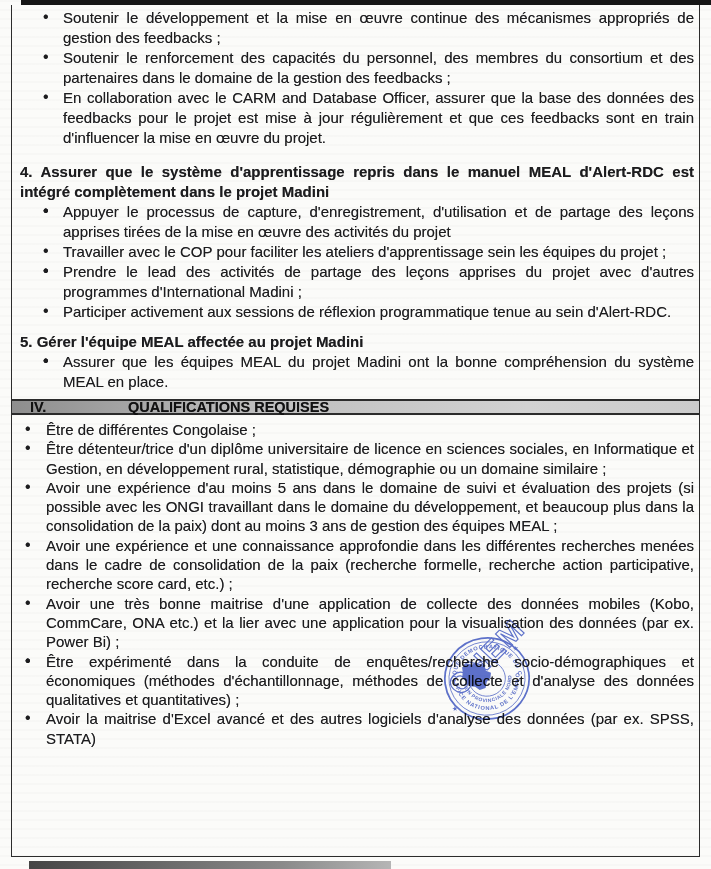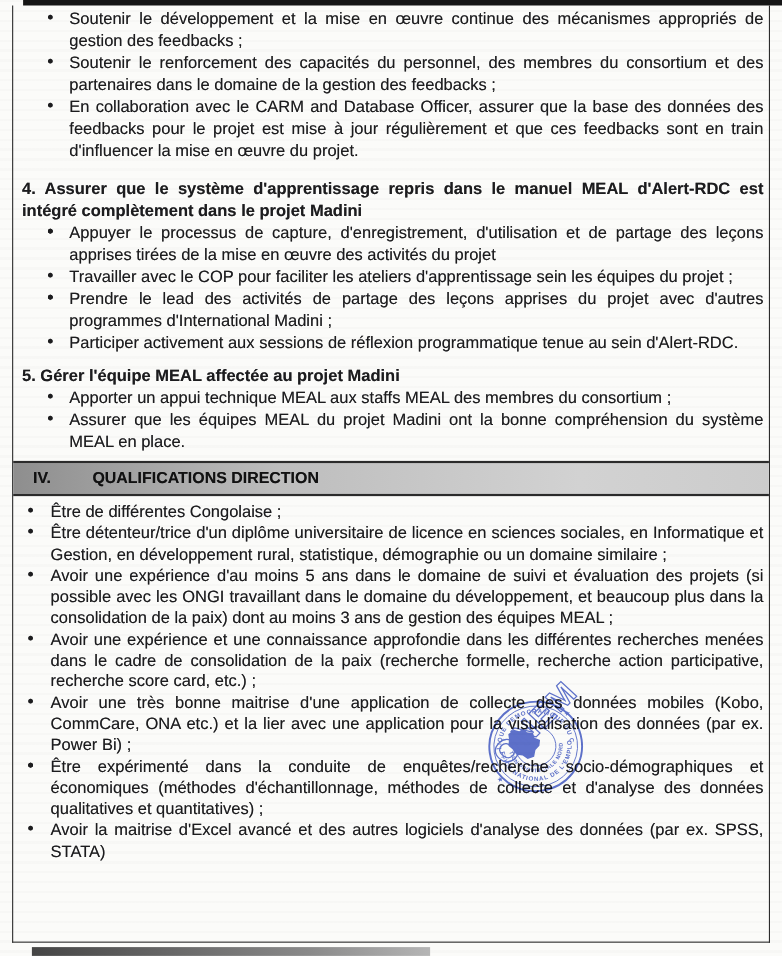--- a/index.html
+++ b/index.html
@@ -24,26 +24,27 @@
   ul.blist{list-style:none;margin:0;padding:0;}
   ul.blist>li{position:relative;}
   .indent>li{padding-left:43px;}
   .indent>li>.marker{position:absolute;left:23px;top:-1px;}
   .flush>li{padding-left:26px;}
   .flush>li>.marker{position:absolute;left:5px;top:-1px;}
   .marker{font-size:16px;}
   .gap-top{margin-top:8px;}
   .tight>li{line-height:19.3px;}
   .section-bar{
-    margin:7px -5px 5px -8px;height:32px;box-sizing:border-box;
+    margin:7px -5px 5px -8px;height:16px;box-sizing:border-box;
     background:linear-gradient(90deg,#8e8e8e 0%,#bdbdbd 35%,#d2d2d2 75%,#cccccc 100%);
     border-top:2px solid #2b2b2b;border-bottom:2px solid #2b2b2b;
     display:flex;align-items:center;padding-left:18px;
     font-size:14.5px;font-weight:bold;color:#111;
     text-shadow:0 0 .5px rgba(20,20,25,.6);
+    gap:44px;
   }
   .section-bar .num{width:54px;}
   .bottom-cut-bar{
     position:absolute;left:29px;top:861px;width:362px;height:8px;
     background:linear-gradient(90deg,#454545 0%,#8a8a8a 70%,#b5b5b5 100%);
   }
   .stamp{
     position:absolute;left:419px;top:613px;width:136px;height:131px;
     transform:rotate(-8deg);mix-blend-mode:multiply;opacity:.82;
     color:var(--stamp-color,#3b54c4);pointer-events:none;
@@ -72,27 +73,27 @@
         <li><span class="marker">•</span><span>Appuyer le processus de capture, d'enregistrement, d'utilisation et de partage des leçons apprises tirées de la mise en œuvre des activités du projet</span></li>
         <li><span class="marker">•</span><span>Travailler avec le COP pour faciliter les ateliers d'apprentissage sein les équipes du projet ;</span></li>
         <li><span class="marker">•</span></li>
         <li><span class="marker">•</span><span>Prendre le lead des activités de partage des leçons apprises du projet avec d'autres programmes d'International Madini ;</span></li>
         <li><span class="marker">•</span><span>Participer activement aux sessions de réflexion programmatique tenue au sein d'Alert-RDC.</span></li>
       </ul>
 
     <p class="h h5">5. Gérer l'équipe MEAL affectée au projet Madini</p>
 
     <ul class="blist indent gap-top">
-        <li><span class="marker">•</span><span>Apporter un appui technique MEAL aux staffs MEAL des membres du consortium ;</span></li>
+        <li><span class="marker">•</span></li>
         <li><span class="marker">•</span><span>Assurer que les équipes MEAL du projet Madini ont la bonne compréhension du système MEAL en place.</span></li>
       </ul>
 
     <div class="section-bar">
       <span class="num">IV.</span>
-      <span class="ttl">QUALIFICATIONS DIRECTION</span>
+      <span class="ttl">QUALIFICATIONS REQUISES</span>
     </div>
 
     <ul class="blist flush tight">
         <li><span class="marker">•</span><span>Être de différentes Congolaise ;</span></li>
         <li><span class="marker">•</span><span>Être détenteur/trice d'un diplôme universitaire de licence en sciences sociales, en Informatique et Gestion, en développement rural, statistique, démographie ou un domaine similaire ;</span></li>
         <li><span class="marker">•</span><span>Avoir une expérience d'au moins 5 ans dans le domaine de suivi et évaluation des projets (si possible avec les ONGI travaillant dans le domaine du développement, et beaucoup plus dans la consolidation de la paix) dont au moins 3 ans de gestion des équipes MEAL ;</span></li>
         <li><span class="marker">•</span><span>Avoir une expérience et une connaissance approfondie dans les différentes recherches menées dans le cadre de consolidation de la paix (recherche formelle, recherche action participative, recherche score card, etc.) ;</span></li>
         <li><span class="marker">•</span><span>Avoir une très bonne maitrise d'une application de collecte des données mobiles (Kobo, CommCare, ONA etc.) et la lier avec une application pour la visualisation des données (par ex. Power Bi) ;</span></li>
         <li><span class="marker">•</span></li>
         <li><span class="marker">•</span><span>Être expérimenté dans la conduite de enquêtes/recherche socio-démographiques et économiques (méthodes d'échantillonnage, méthodes de collecte et d'analyse des données qualitatives et quantitatives) ;</span></li>

